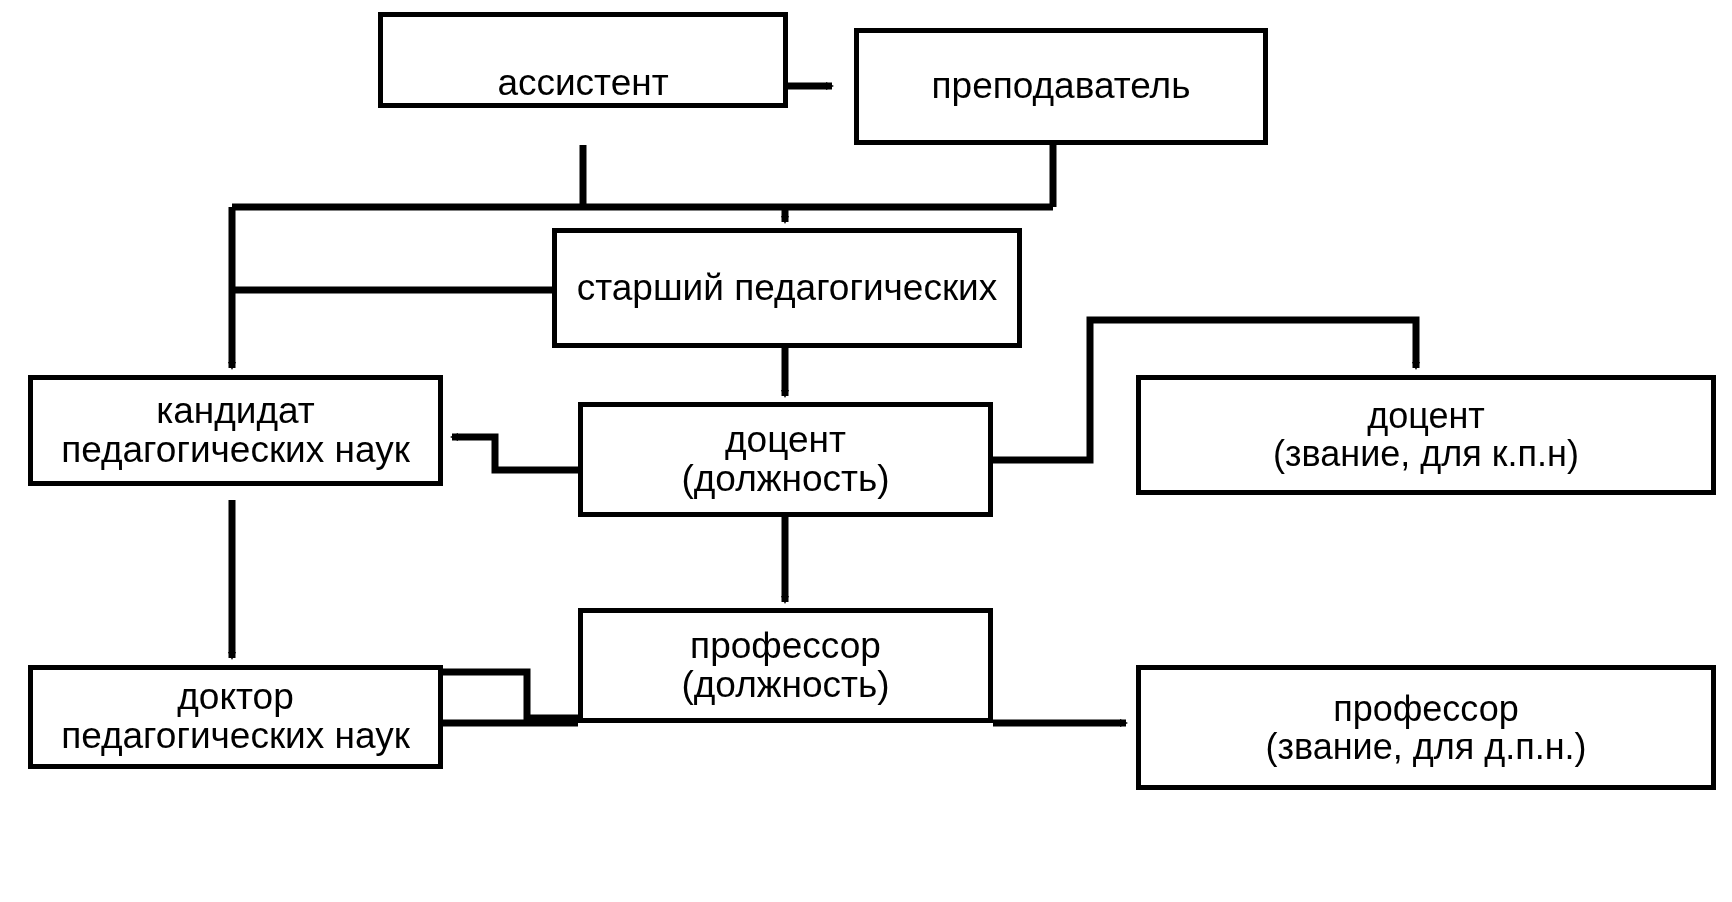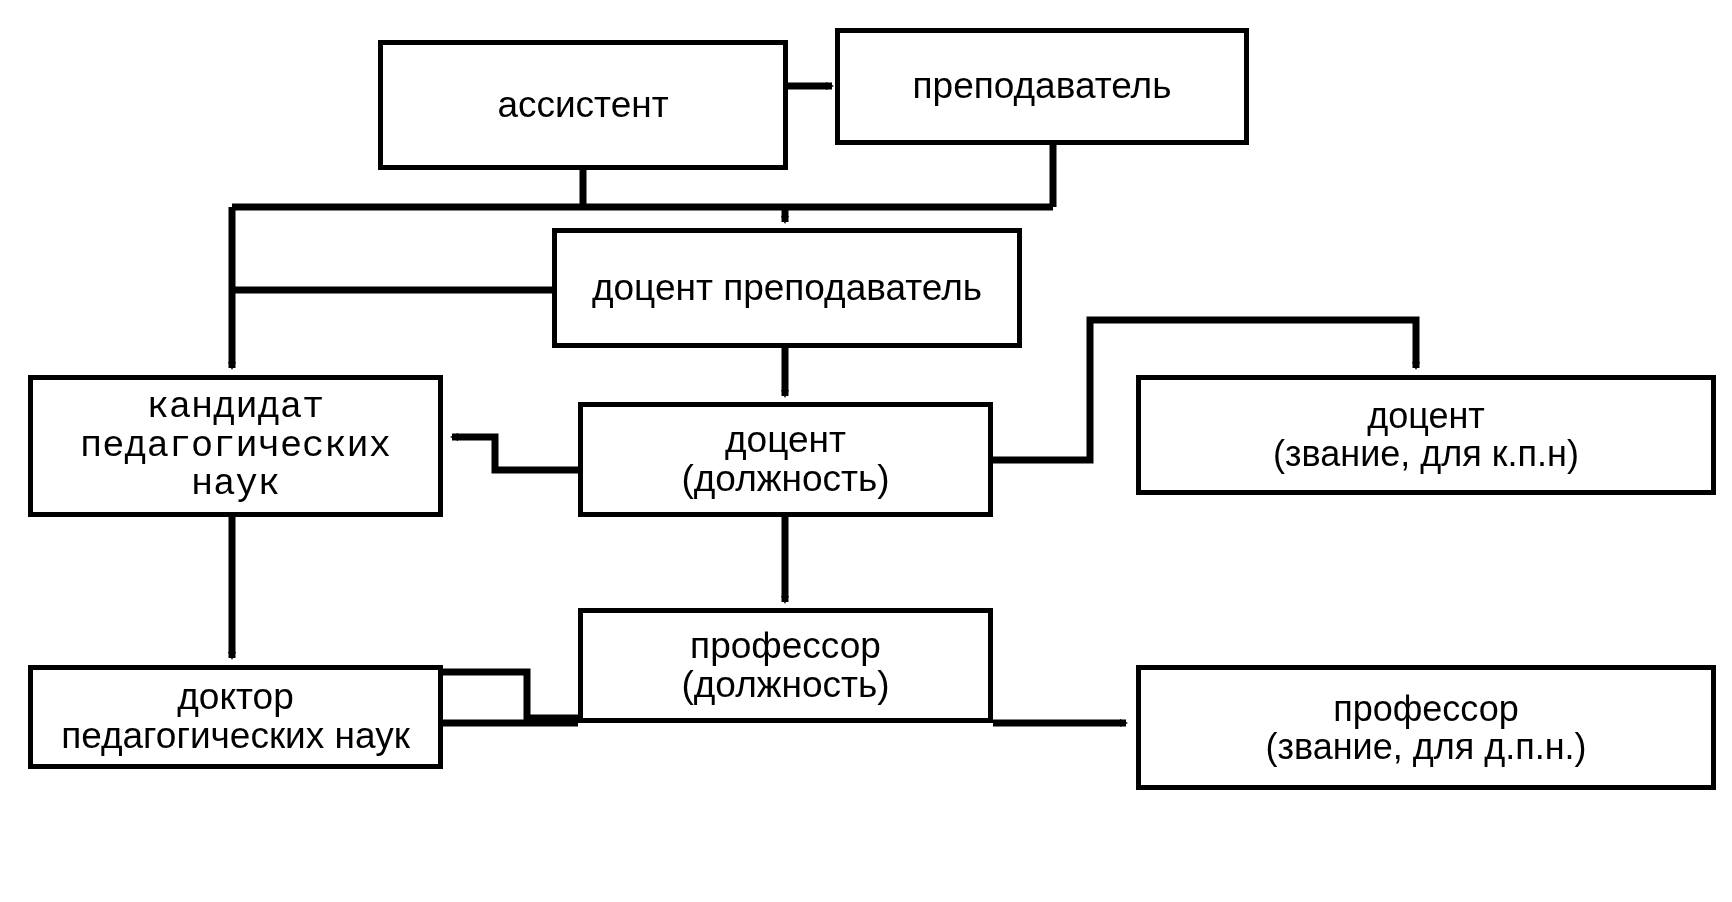--- a/index.html
+++ b/index.html
@@ -64,33 +64,33 @@
 
       <path d="M232,672 L527,672 L527,718 L578,718"></path>
 
       <path d="M993,723 L1126,723" marker-end="url(#ah)"></path>
 
       <path d="M443,723 L578,723"></path>
 
     </g>
   </svg>
 
-  <div class="node" style="left:378px;top:40px;width:410px;height:130px;">
+  <div class="node" style="left:378px;top:12px;width:410px;height:96px;align-items:flex-end;">
     <span class="lbl">ассистент</span>
   </div>
 
-  <div class="node" style="left:835px;top:28px;width:414px;height:117px;">
+  <div class="node" style="left:854px;top:28px;width:414px;height:117px;">
     <span class="lbl">преподаватель</span>
   </div>
 
   <div class="node" style="left:552px;top:228px;width:470px;height:120px;">
-    <span class="lbl">доцент преподаватель</span>
+    <span class="lbl">старший педагогических</span>
   </div>
 
-  <div class="node" style="left:28px;top:375px;width:415px;height:142px;font-family:Liberation Mono, monospace;">
+  <div class="node" style="left:28px;top:375px;width:415px;height:111px;">
     <span class="lbl">кандидат
 педагогических наук</span>
   </div>
 
   <div class="node" style="left:578px;top:402px;width:415px;height:115px;">
     <span class="lbl">доцент
 (должность)</span>
   </div>
 
   <div class="node small" style="left:1136px;top:375px;width:580px;height:120px;">

